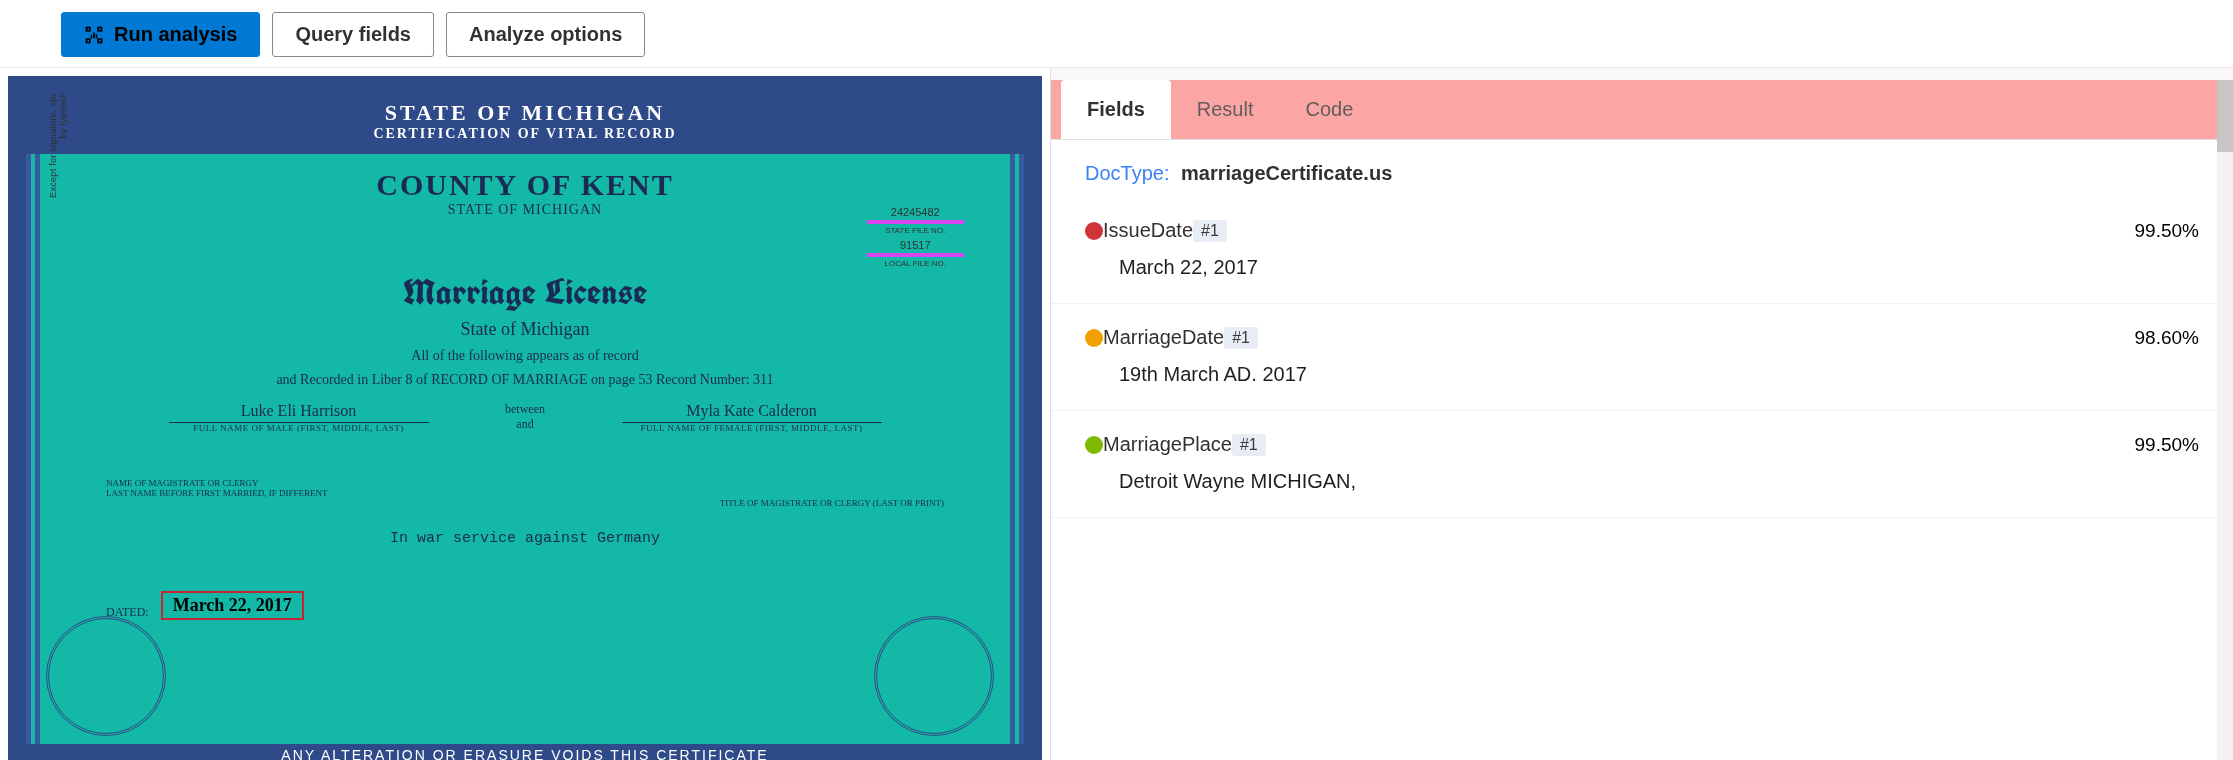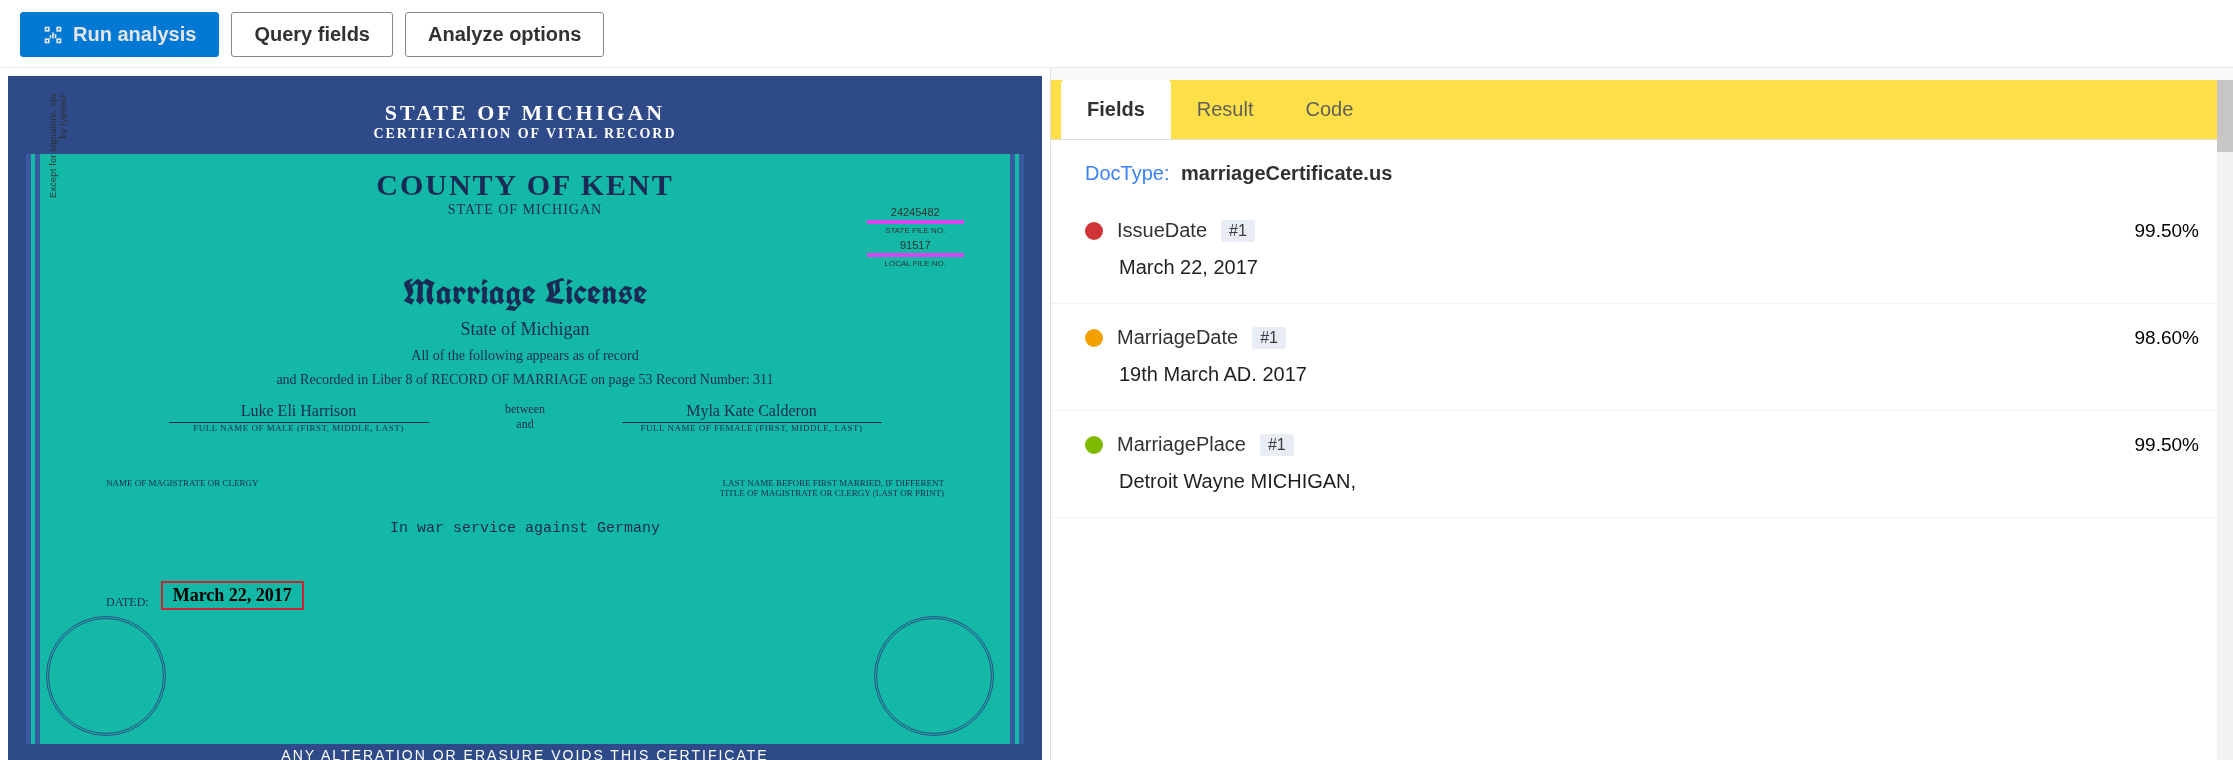--- a/index.html
+++ b/index.html
@@ -1,19 +1,19 @@
 <!DOCTYPE html>
 <html><head>
 <meta charset="utf-8">
 <style>
 * { box-sizing: border-box; margin: 0; padding: 0; }
 body { font-family: "Segoe UI", -apple-system, sans-serif; background: #fff; color: #323130; width: 2233px; height: 760px; overflow: hidden; }
 .toolbar { display: flex; gap: 12px; padding: 12px 20px 10px; border-bottom: 1px solid #edebe9; }
 .btn { display: inline-flex; align-items: center; gap: 10px; padding: 10px 22px; font-size: 20px; font-weight: 600; border-radius: 3px; cursor: pointer; border: 1px solid #8a8886; background: #fff; color: #323130; }
-.btn.primary { background: #0078d4; border-color: #0078d4; color: #e5e5e5; }
+.btn.primary { background: #0078d4; border-color: #0078d4; color: #000000; margin-left: 41px; }
 .btn svg { width: 20px; height: 20px; }
 .main { display: flex; height: calc(100% - 68px); }
 .doc-pane { width: 1050px; padding: 8px 8px 0 8px; position: relative; }
 .eye-bar { position: absolute; top: 60px; right: 0; transform: translateX(100%); background: #fff; padding: 10px 18px; display: flex; gap: 14px; align-items: center; color: #0078d4; }
 .cert { width: 1034px; height: 708px; position: relative; border: 18px solid #2e4a88; background: #14b8a6; overflow: hidden; }
 .cert::before { content:""; position:absolute; inset:0; border: 14px double #3a5aa0; pointer-events:none; }
 .band { position:absolute; top:0; left:0; right:0; height:60px; background:#2e4a88; color:#fff; text-align:center; font-family: Georgia, serif; letter-spacing:3px; font-weight:700; padding-top:6px; font-size:22px; }
 .band .sub { font-size:14px; letter-spacing:2px; }
 .cert-inner { position:absolute; top:70px; left:80px; right:80px; bottom:40px; font-family: Georgia, serif; color:#1a2a55; }
 .county { text-align:center; font-size:30px; font-weight:700; letter-spacing:2px; color:#1a2a55; margin-top:4px; }
@@ -34,29 +34,29 @@
 .sig-block .sig { font-family: "Brush Script MT", cursive; font-size:22px; border-bottom:1px solid #1a2a55; padding:0 20px; }
 .filebox { position:absolute; top:110px; right:60px; font-size:11px; text-align:center; }
 .filebox div { border-bottom:4px solid #d946ef; padding:2px 18px; }
 .filebox .cap { font-size:8px; border:none; }
 .seal { position:absolute; width:120px; height:120px; border:3px double #2e4a88; border-radius:50%; }
 .seal.l { left:20px; bottom:30px; }
 .seal.r { right:30px; bottom:30px; }
 .rot-text { position:absolute; left:22px; top:110px; transform:rotate(-90deg); transform-origin:left top; font-size:9px; width:260px; text-align:center; letter-spacing:0.3px; }
 .footer-band { position:absolute; bottom:0; left:0; right:0; height:22px; background:#2e4a88; color:#fff; text-align:center; font-size:14px; line-height:22px; letter-spacing:2px; }
 .right-pane { flex:1; border-left:1px solid #e1dfdd; background:#faf9f8; display:flex; flex-direction:column; position:relative; }
-.tabs { display:flex; background:#fde047; border-bottom:1px solid #e1dfdd; padding:0 10px; margin-top:12px; }
+.tabs { display:flex; background:#fca5a5; border-bottom:1px solid #e1dfdd; padding:0 10px; margin-top:12px; }
 .tab { padding:18px 26px; font-size:20px; color:#605e5c; cursor:pointer; background:transparent; }
 .tab.active { background:#fff; color:#323130; font-weight:600; border-top-left-radius:4px; border-top-right-radius:4px; }
 .doctype { padding:22px 34px 12px; font-size:20px; background:#fff; }
 .doctype .lab { color:#3b82f6; }
 .doctype .val { font-weight:600; margin-left:6px; }
 .fields-list { flex:1; overflow-y:auto; background:#fff; }
 .field { padding:22px 34px 24px; border-bottom:1px solid #f3f2f1; }
-.field-head { display:flex; align-items:center; gap:14px; font-size:20px; }
+.field-head { display:flex; align-items:center; font-size:20px; }
 .dot { width:18px; height:18px; border-radius:50%; flex-shrink:0; }
 .field-name { color:#323130; }
 .badge { background:#e8edf5; color:#3b3a39; font-size:16px; padding:2px 8px; border-radius:3px; }
 .conf { margin-left:auto; color:#000000; font-size:19px; }
 .field-val { margin-left:34px; margin-top:14px; font-size:20px; color:#201f1e; }
 .scroll-track { position:absolute; top:12px; right:0; bottom:0; width:16px; background:#f3f2f1; }
 .scroll-thumb { position:absolute; top:0; width:16px; height:72px; background:#c8c6c4; }
 </style>
 </head>
 <body>
@@ -121,21 +121,21 @@
           </div>
           <div class="between">
             <div>between</div>
             <div>and</div>
           </div>
           <div class="name-col">
             <div class="n">Myla Kate Calderon</div>
             <div class="cap">FULL NAME OF FEMALE (FIRST, MIDDLE, LAST)</div>
           </div>
         </div>
-        <div style="display:flex;justify-content:space-between;margin-top:26px;font-size:9px;">
+        <div style="display:flex;justify-content:flex-end;margin-top:26px;font-size:9px;flex-direction:column;">
           <span>NAME OF MAGISTRATE OR CLERGY</span>
           <span>LAST NAME BEFORE FIRST MARRIED, IF DIFFERENT</span>
         </div>
         <div style="text-align:right;font-size:9px;">TITLE OF MAGISTRATE OR CLERGY (LAST OR PRINT)</div>
         <div class="war">In war service against Germany</div>
         <div class="dated-row">
           <span>DATED:</span>
           <span class="date-box">March 22, 2017</span>
         </div>
       </div>

